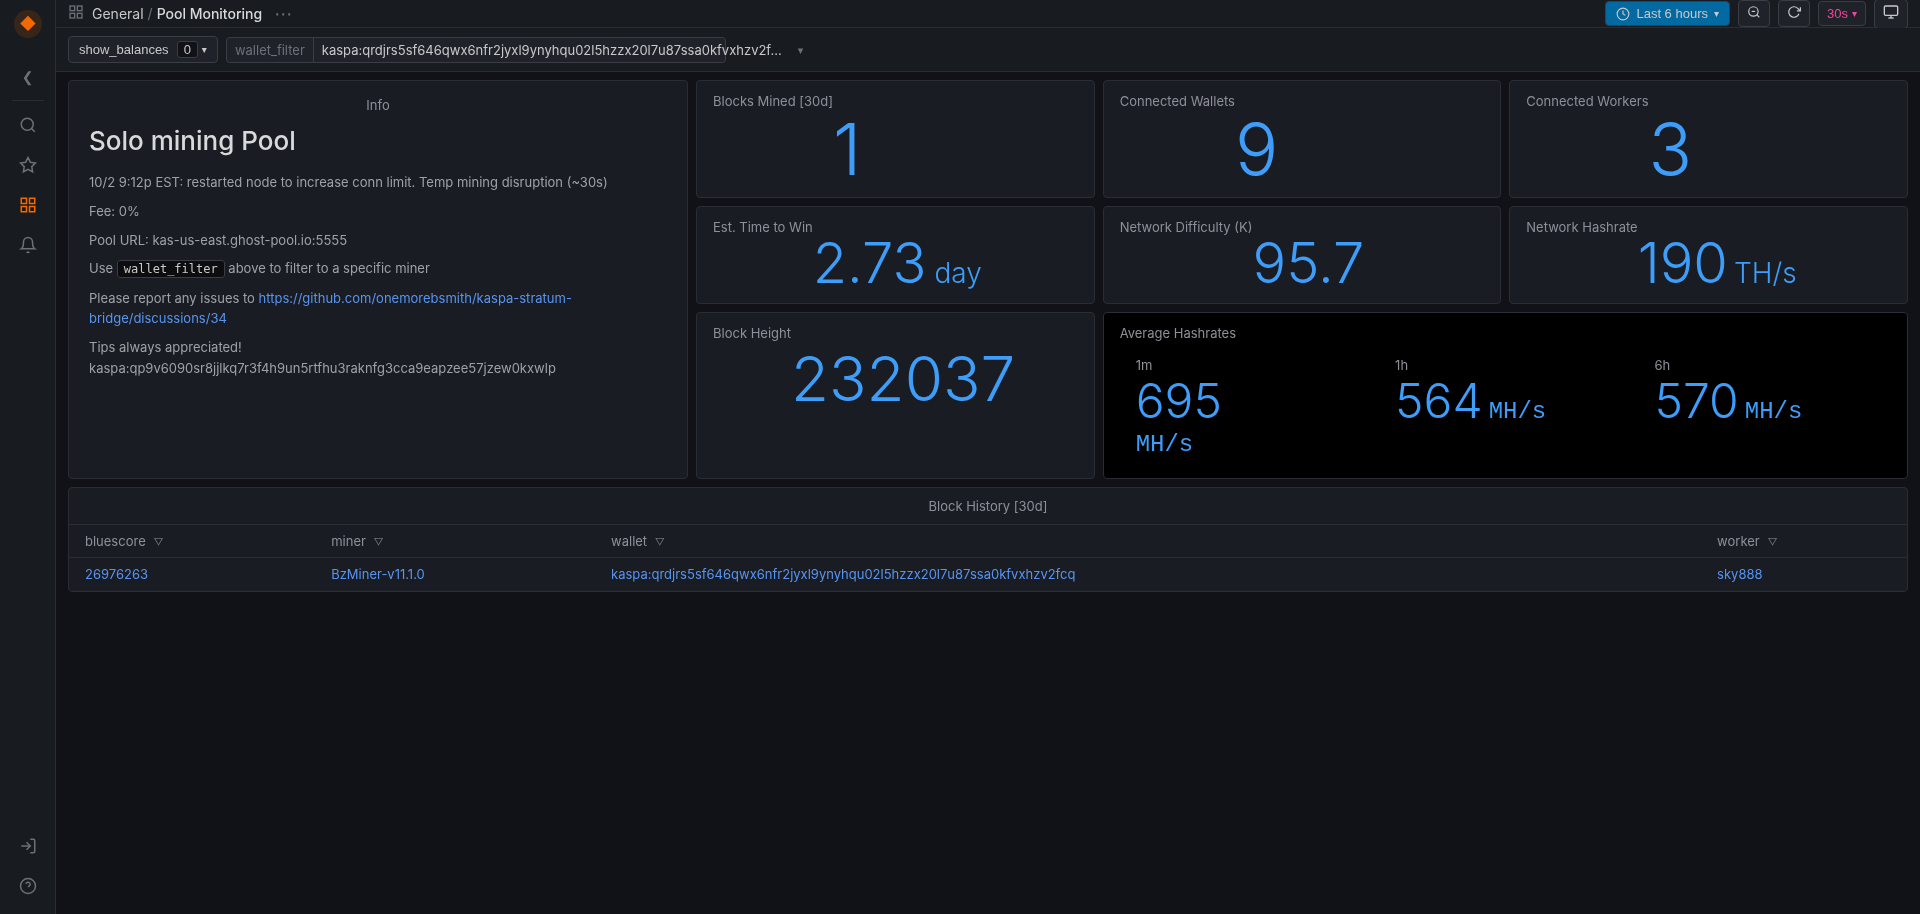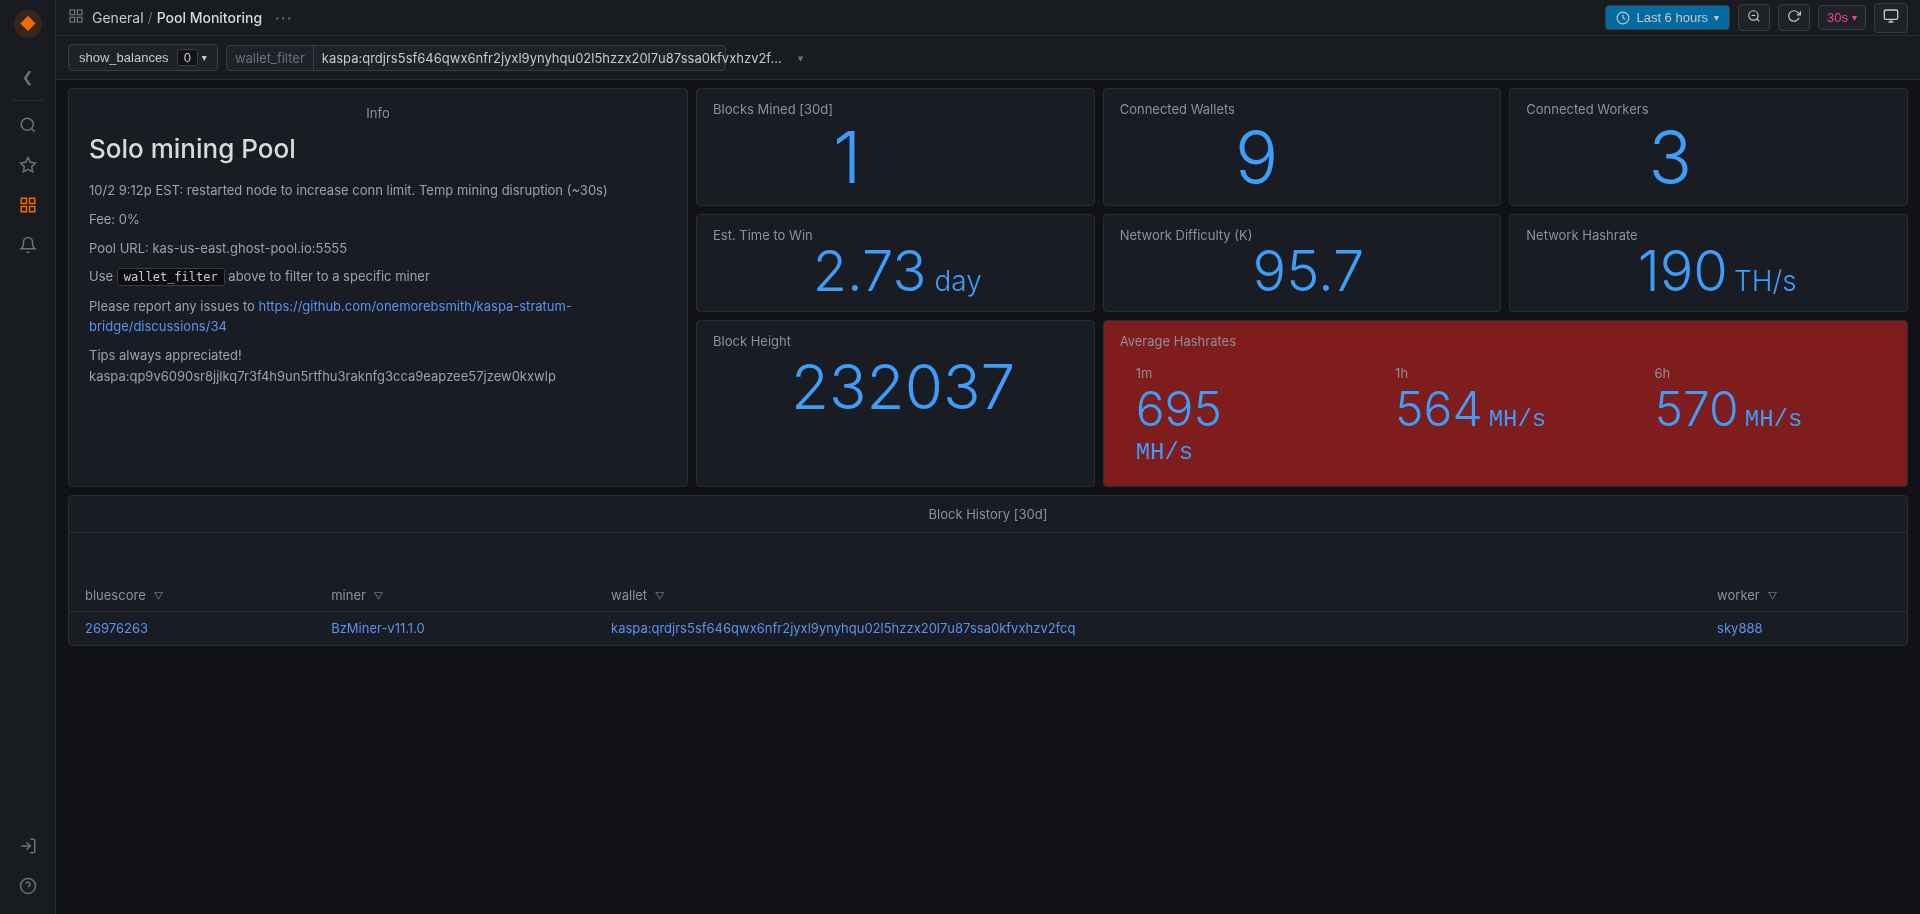--- a/index.html
+++ b/index.html
@@ -52,21 +52,21 @@
     
     .main {
       flex: 1;
       display: flex;
       flex-direction: column;
       overflow: hidden;
     }
 
     
     .topbar {
-      height: 36px;
+      height: 28px;
       background: #181b1f;
       display: flex;
       align-items: center;
       justify-content: space-between;
       padding: 0 12px;
       border-bottom: 1px solid #2a2d33;
       flex-shrink: 0;
       gap: 16px;
     }
     .topbar-left {
@@ -271,21 +271,21 @@
 
     
     .stat-card {
       display: flex;
     }
 
     
     .hashrates-card {
       grid-column: 2 / 5;
       grid-row: 3;
-      background: #7f1d1d;
+      background: #000000;
       border: 1px solid #2a2d33;
       border-radius: 4px;
       padding: 12px 16px;
     }
     .hashrates-grid {
       display: grid;
       grid-template-columns: 1fr 1fr 1fr;
       gap: 7px;
       text-align: center;
     }
@@ -327,21 +327,20 @@
       border-bottom: 1px solid #2a2d33;
       text-align: center;
     }
     .table-wrap {
       overflow-x: auto;
     }
     table {
       width: 100%;
       border-collapse: collapse;
       font-size: 13px;
-      margin-top: 46px;
     }
     th {
       padding: 8px 16px;
       text-align: left;
       color: #8e9099;
       border-bottom: 1px solid #2a2d33;
       font-weight: 400;
       cursor: pointer;
     }
     th .filter-icon {

